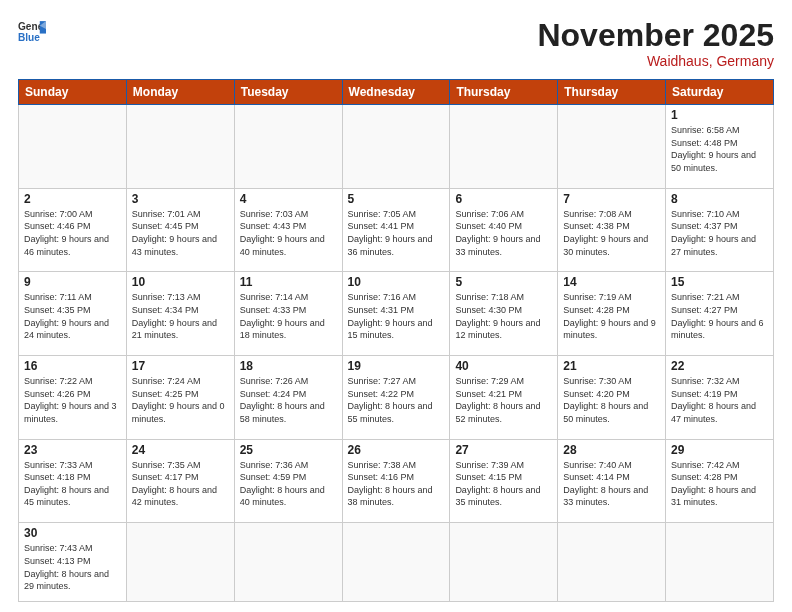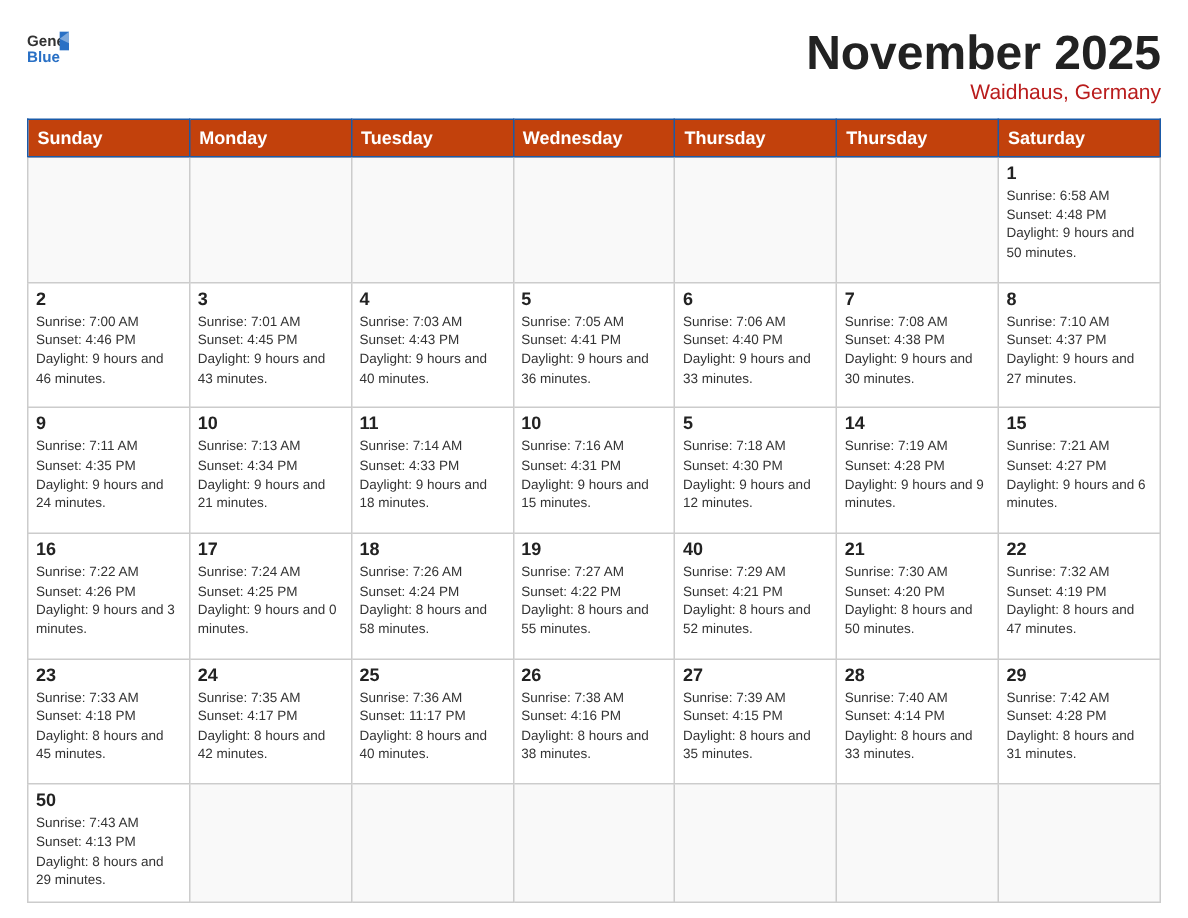--- a/index.html
+++ b/index.html
@@ -299,21 +299,21 @@
           <td>
             <span class="day-num">24</span>
             <div class="day-info">Sunrise: 7:35 AM
 Sunset: 4:17 PM
 Daylight: 8 hours
 and 42 minutes.</div>
           </td>
           <td>
             <span class="day-num">25</span>
             <div class="day-info">Sunrise: 7:36 AM
-Sunset: 11:17 PM
+Sunset: 4:59 PM
 Daylight: 8 hours
 and 40 minutes.</div>
           </td>
           <td>
             <span class="day-num">26</span>
             <div class="day-info">Sunrise: 7:38 AM
 Sunset: 4:16 PM
 Daylight: 8 hours
 and 38 minutes.</div>
           </td>
@@ -334,21 +334,21 @@
           <td>
             <span class="day-num">29</span>
             <div class="day-info">Sunrise: 7:42 AM
 Sunset: 4:28 PM
 Daylight: 8 hours
 and 31 minutes.</div>
           </td>
         </tr>
         <tr class="last-row">
           <td>
-            <span class="day-num">50</span>
+            <span class="day-num">30</span>
             <div class="day-info">Sunrise: 7:43 AM
 Sunset: 4:13 PM
 Daylight: 8 hours
 and 29 minutes.</div>
           </td>
           <td class="empty-cell"></td>
           <td class="empty-cell"></td>
           <td class="empty-cell"></td>
           <td class="empty-cell"></td>
           <td class="empty-cell"></td>

